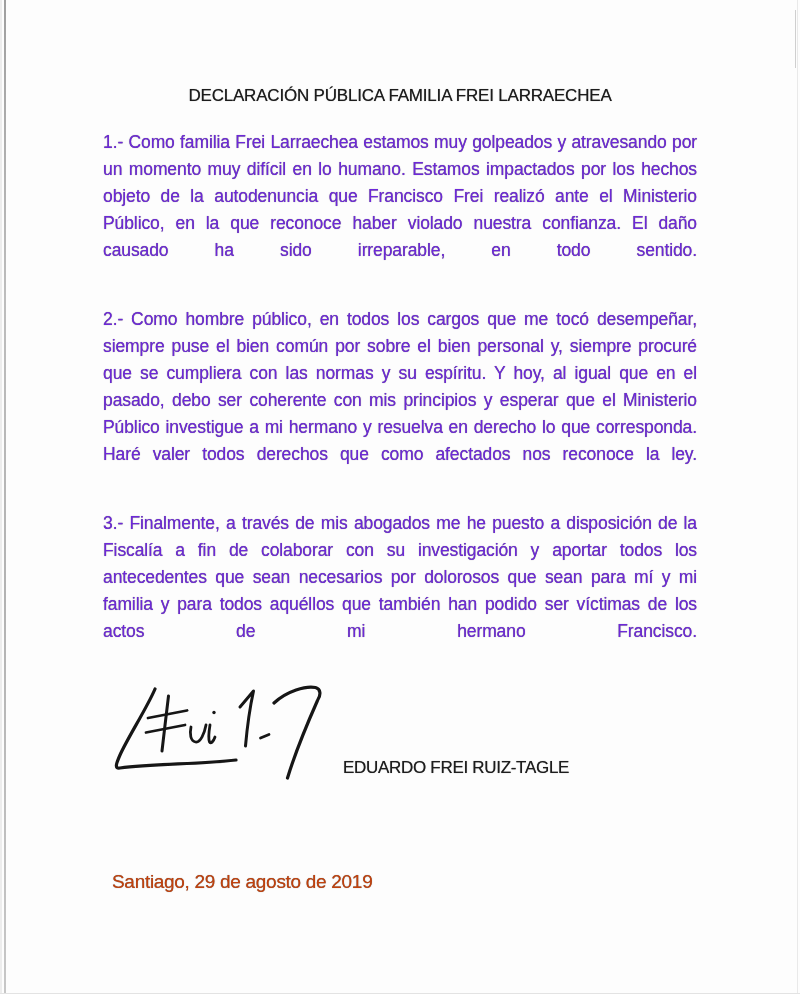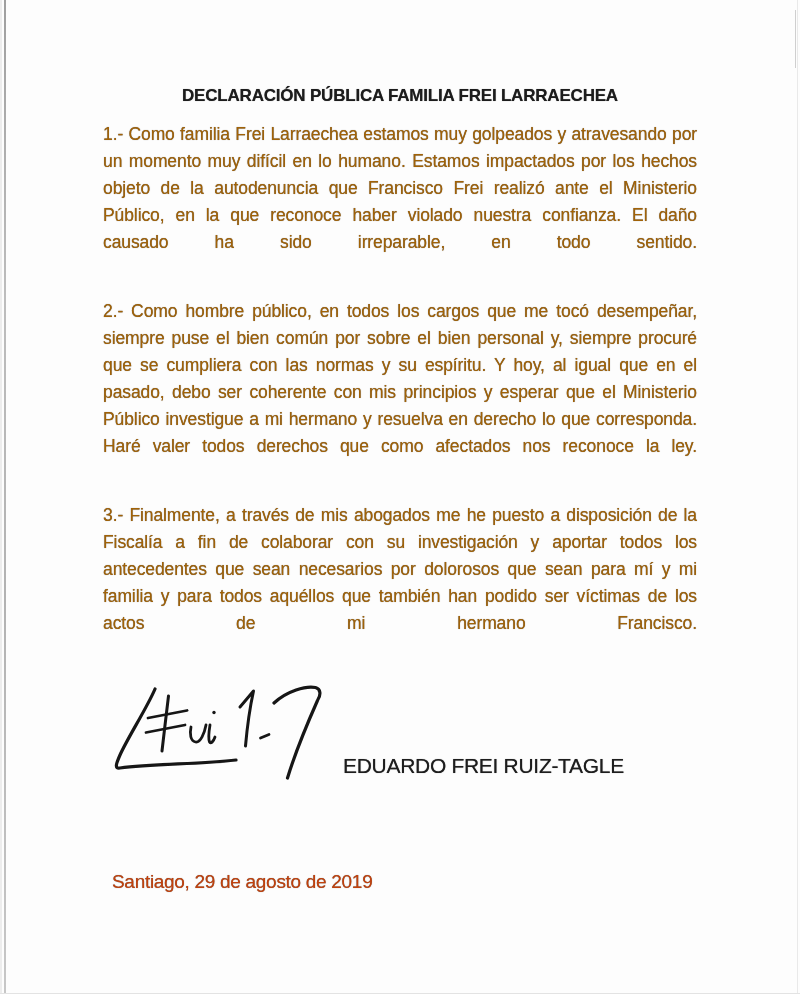--- a/index.html
+++ b/index.html
@@ -39,37 +39,37 @@
     background: #e3e3e3;
   }
 
   .content {
     position: absolute;
     left: 103px;
     top: 82px;
     width: 594px;
   }
   .doc-title {
-    margin: 0 0 12px 0;
+    margin: 0 0 20px 0;
     font-size: 17px;
-    font-weight: 700;
+    font-weight: 400;
     line-height: 27px;
     text-align: center;
     letter-spacing: -0.2px;
     color: #1c1c1c;
     text-shadow: 0 0 0.7px rgba(25,25,25,0.75);
   }
   .doc-paragraph {
     margin: 0 0 15px 0;
     font-size: 17.5px;
     line-height: 27px;
     text-align: justify;
     text-justify: inter-word;
     letter-spacing: -0.1px;
-    color: #a16207;
+    color: #6d28d9;
     text-shadow: 0 0 0.7px rgba(25,25,25,0.7);
   }
   .doc-paragraph::after { 
     content: "";
     display: inline-block;
     width: 100%;
   }
 
   .signature-block {
     position: absolute;
@@ -77,21 +77,21 @@
     top: 684px;
     display: flex;
     align-items: flex-end;
   }
   .signature-svg {
     display: block;
     width: 218px;
     height: 102px;
   }
   .signatory-name {
-    font-size: 21px;
+    font-size: 17px;
     letter-spacing: -0.3px;
     color: #1d1d1d;
     margin-left: 15px;
     margin-bottom: 8px;
     white-space: nowrap;
     text-shadow: 0 0 0.7px rgba(25,25,25,0.75);
   }
 
   .dateline {
     position: absolute;

